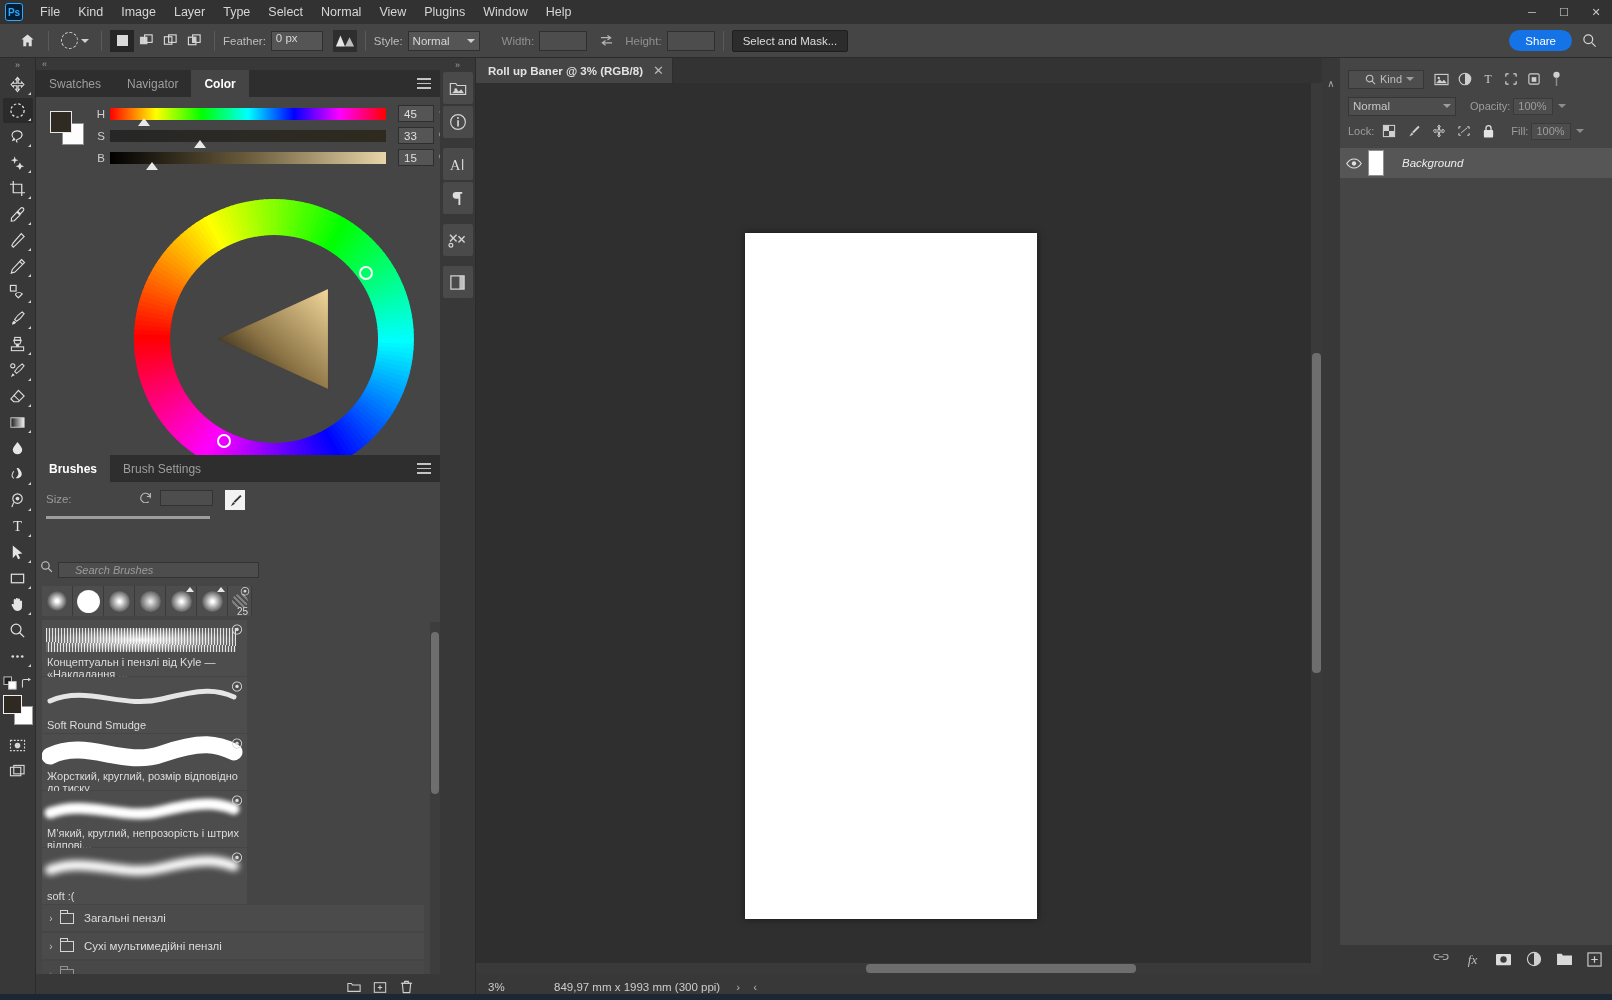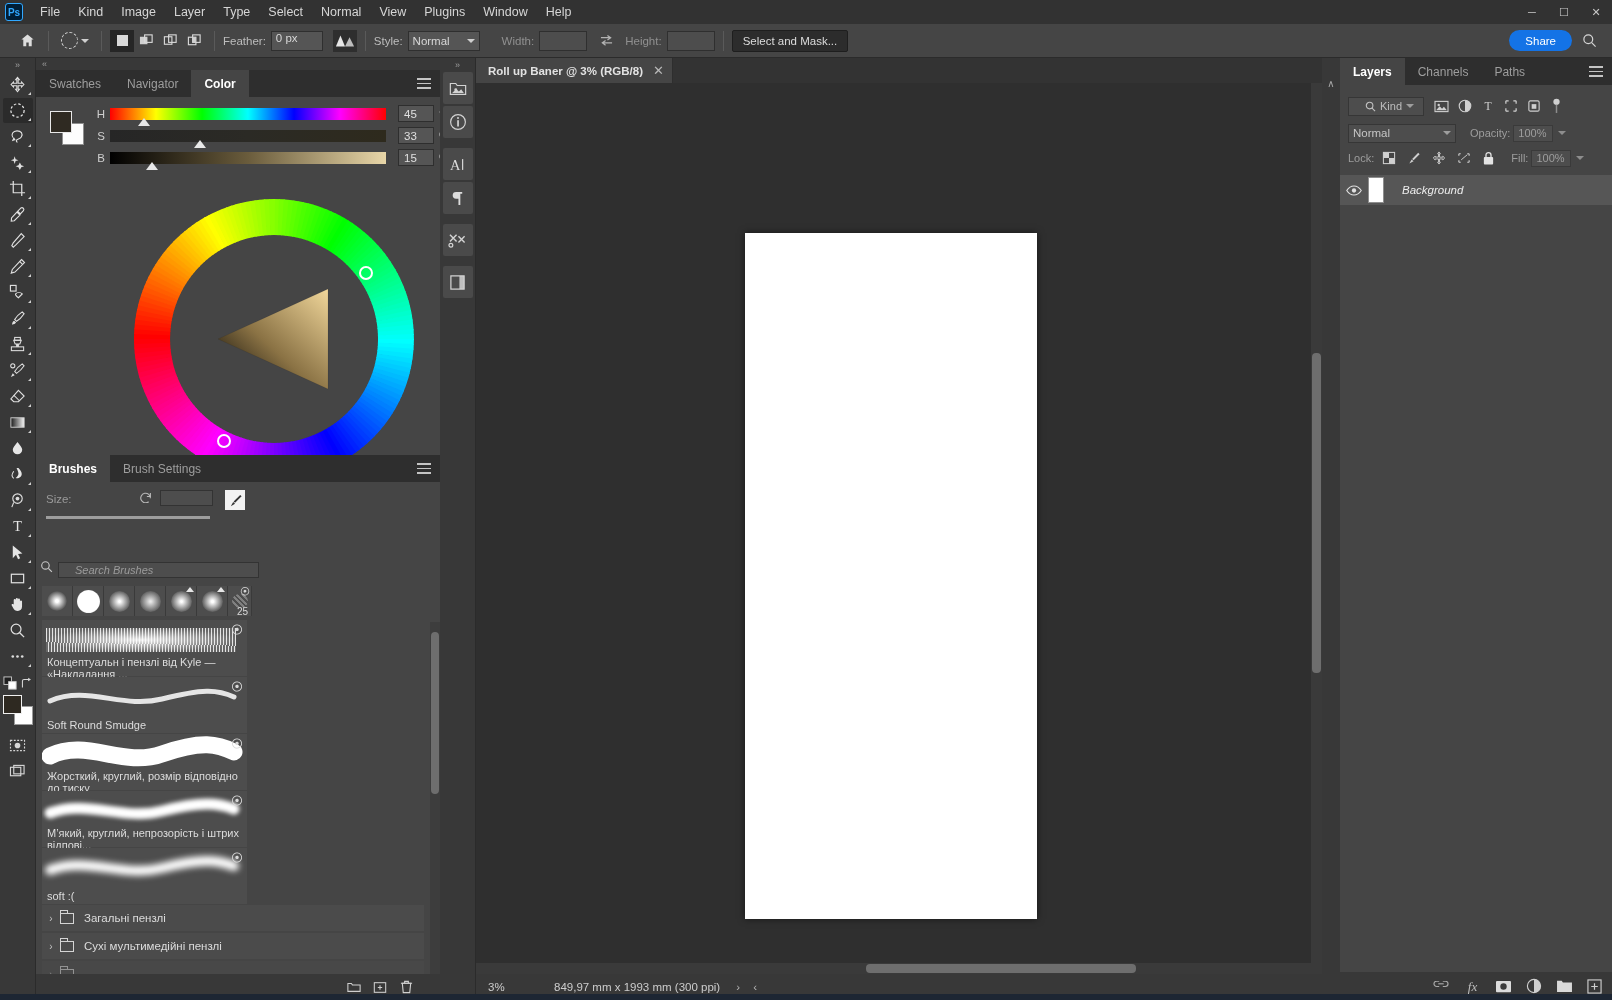--- a/index.html
+++ b/index.html
@@ -1053,32 +1053,20 @@
     <div class="statusbar">
       <div class="zoomfield">3%</div>
       <div class="docsize">849,97 mm x 1993 mm (300 ppi)</div>
       <div class="status-arrows">›  ‹</div>
     </div>
   </div>
 
   <div class="rightdock">
     <div class="rd-collapse">∧</div>
     <div class="rd-panel">
-      <div class="lay-tabrow">
-        <div class="ptab active">Layers</div>
-        <div class="ptab">Channels</div>
-        <div class="ptab">Paths</div>
-        <div class="ptab-menu">
-          <div class="hamburger">
-              <div></div>
-              <div></div>
-              <div></div>
-            </div>
-        </div>
-      </div>
 
       <div class="lay-body">
 
         <div class="kindrow">
           <div class="kind-select">
             <span style="display:flex;align-items:center;gap:4px;">
               <svg width="11" height="11" viewBox="0 0 12 12">
                   <circle cx="5" cy="5" r="3.6" fill="none" stroke="#c2c2c2" stroke-width="1.2"></circle>
                   <path d="M7.7 7.7 11 11" stroke="#c2c2c2" stroke-width="1.2"></path>
                 </svg>

